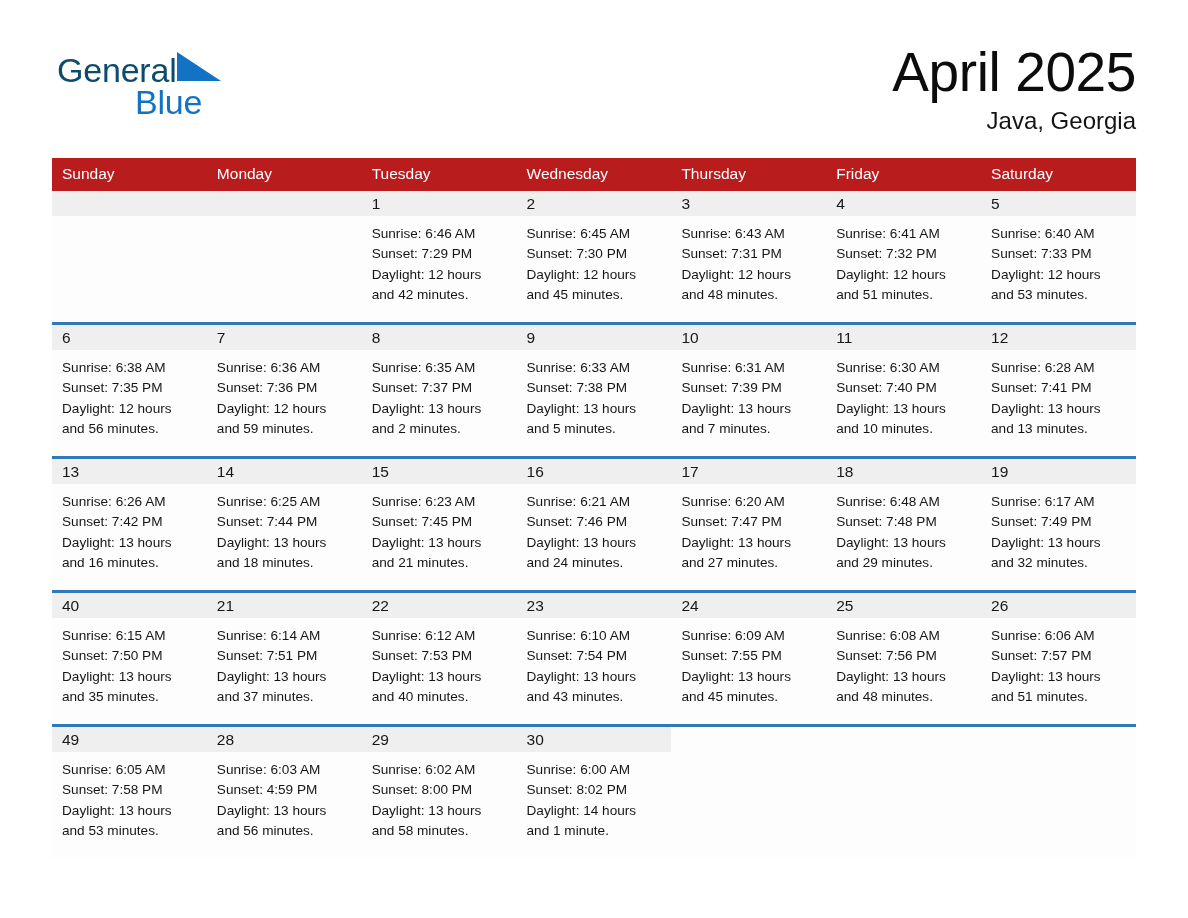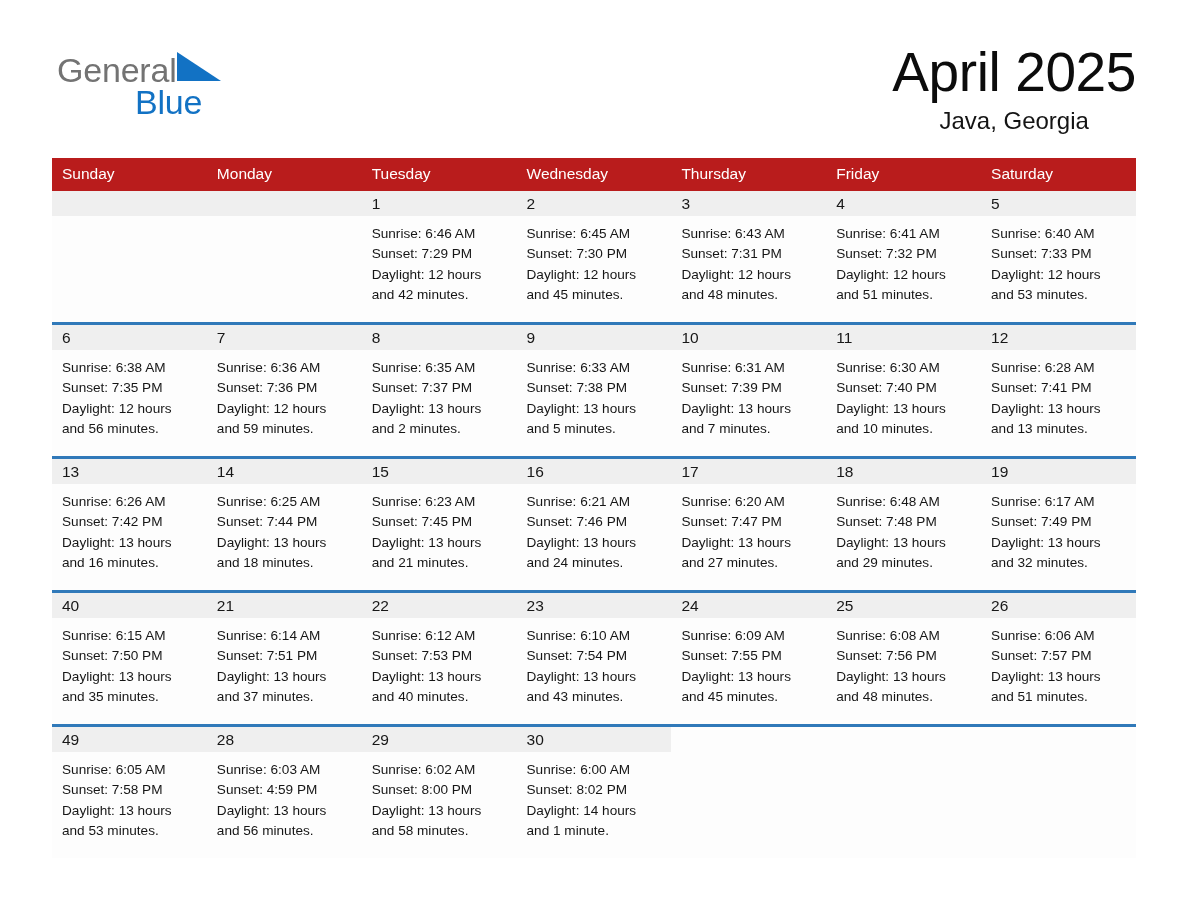--- a/index.html
+++ b/index.html
@@ -34,21 +34,21 @@
     position: absolute;
     left: 5px;
     top: 4px;
     width: 300px;
     height: 90px;
   }
   .brand-line1 {
     position: relative;
     font-size: 34px;
     line-height: 36px;
-    color: #737373;
+    color: #0c4a6e;
     letter-spacing: -0.2px;
     white-space: nowrap;
     display: inline-block;
   }
   .brand-tri {
     display: inline-block;
     vertical-align: -2px;
     margin-left: -2px;
   }
   .brand-line2 {
@@ -73,21 +73,20 @@
     letter-spacing: -0.4px;
     font-weight: normal;
     margin: 0;
   }
   .location-title {
     font-size: 24px;
     line-height: 30px;
     color: #141414;
     margin: 8px 0 0 0;
     font-weight: normal;
-    text-align: center;
   }
 
   
   .calendar {
     position: absolute;
     left: 52px;
     top: 158px;
     width: 1084px;
   }
   .cal-table {

